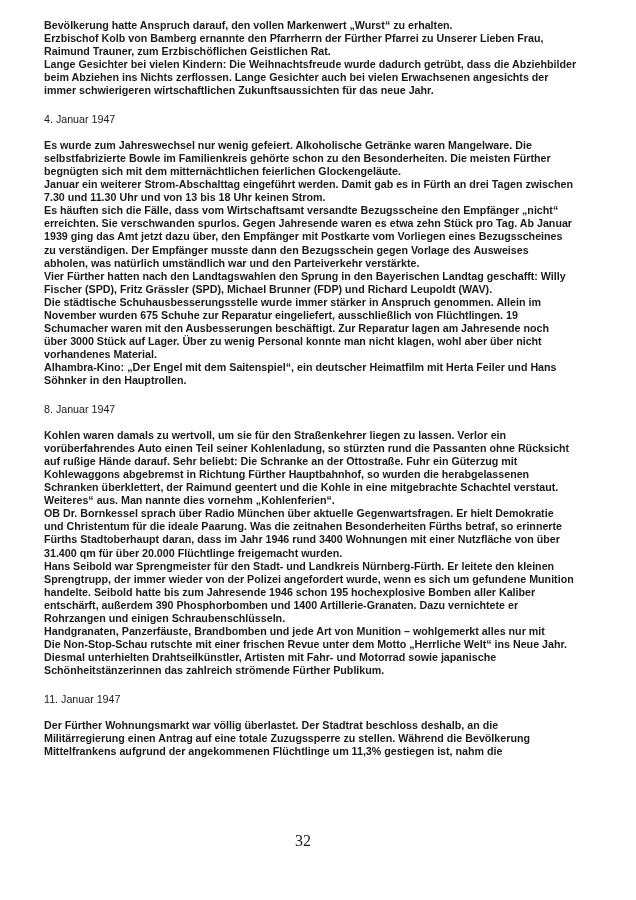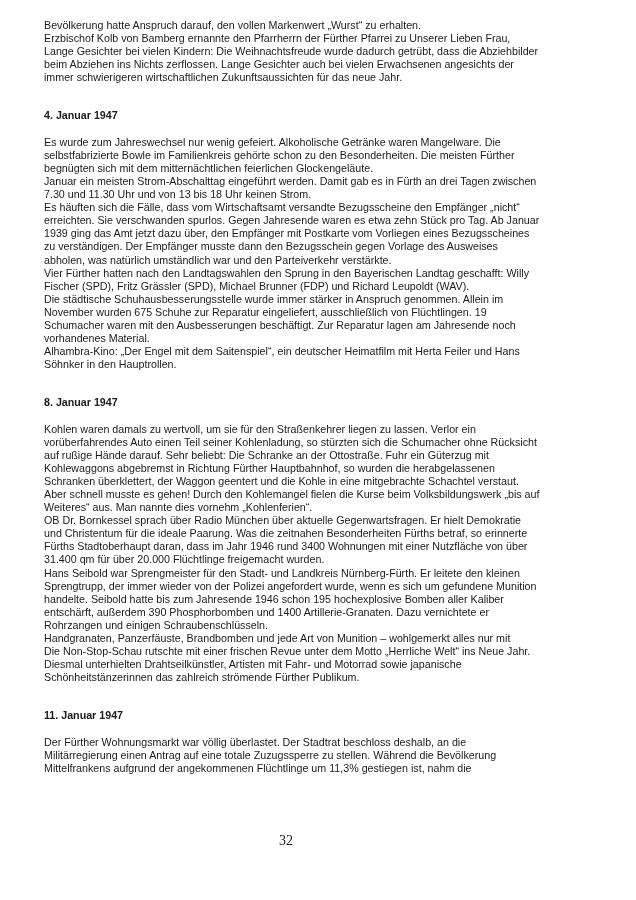--- a/index.html
+++ b/index.html
@@ -23,79 +23,81 @@
     left: 44px;
     top: 19px;
     width: 560px;
   }
   .para {
     margin: 0;
   }
   .line {
     white-space: nowrap;
     height: 13.1px;
+    font-weight: bold;
   }
   .heading {
-    font-weight: bold;
-    margin-top: 25px;
+    font-weight: normal;
+    margin-top: 15px;
     margin-bottom: 13.1px;
     white-space: nowrap;
   }
   .page-number {
     position: absolute;
     top: 835px;
-    left: 286px;
+    left: 303px;
     transform: translateX(-50%);
     font-family: "Liberation Serif", "DejaVu Serif", serif;
-    font-size: 14px;
+    font-size: 16px;
     line-height: 12px;
     color: #1a1a1a;
   }
 </style>
 </head>
 <body>
 
 <div class="page">
   <div class="text-body">
       <div class="para">
         <div class="line">Bevölkerung hatte Anspruch darauf, den vollen Markenwert „Wurst“ zu erhalten.</div>
         <div class="line">Erzbischof Kolb von Bamberg ernannte den Pfarrherrn der Fürther Pfarrei zu Unserer Lieben Frau,</div>
+        <div class="line">Raimund Trauner, zum Erzbischöflichen Geistlichen Rat.</div>
         <div class="line">Lange Gesichter bei vielen Kindern: Die Weihnachtsfreude wurde dadurch getrübt, dass die Abziehbilder</div>
         <div class="line">beim Abziehen ins Nichts zerflossen. Lange Gesichter auch bei vielen Erwachsenen angesichts der</div>
         <div class="line">immer schwierigeren wirtschaftlichen Zukunftsaussichten für das neue Jahr.</div>
       </div>
       <div class="heading">4. Januar 1947</div>
       <div class="para">
         <div class="line">Es wurde zum Jahreswechsel nur wenig gefeiert. Alkoholische Getränke waren Mangelware. Die</div>
         <div class="line">selbstfabrizierte Bowle im Familienkreis gehörte schon zu den Besonderheiten. Die meisten Fürther</div>
         <div class="line">begnügten sich mit dem mitternächtlichen feierlichen Glockengeläute.</div>
-        <div class="line">Januar ein meisten Strom-Abschalttag eingeführt werden. Damit gab es in Fürth an drei Tagen zwischen</div>
+        <div class="line">Januar ein weiterer Strom-Abschalttag eingeführt werden. Damit gab es in Fürth an drei Tagen zwischen</div>
         <div class="line">7.30 und 11.30 Uhr und von 13 bis 18 Uhr keinen Strom.</div>
         <div class="line">Es häuften sich die Fälle, dass vom Wirtschaftsamt versandte Bezugsscheine den Empfänger „nicht“</div>
         <div class="line">erreichten. Sie verschwanden spurlos. Gegen Jahresende waren es etwa zehn Stück pro Tag. Ab Januar</div>
         <div class="line">1939 ging das Amt jetzt dazu über, den Empfänger mit Postkarte vom Vorliegen eines Bezugsscheines</div>
         <div class="line">zu verständigen. Der Empfänger musste dann den Bezugsschein gegen Vorlage des Ausweises</div>
         <div class="line">abholen, was natürlich umständlich war und den Parteiverkehr verstärkte.</div>
         <div class="line">Vier Fürther hatten nach den Landtagswahlen den Sprung in den Bayerischen Landtag geschafft: Willy</div>
         <div class="line">Fischer (SPD), Fritz Grässler (SPD), Michael Brunner (FDP) und Richard Leupoldt (WAV).</div>
         <div class="line">Die städtische Schuhausbesserungsstelle wurde immer stärker in Anspruch genommen. Allein im</div>
         <div class="line">November wurden 675 Schuhe zur Reparatur eingeliefert, ausschließlich von Flüchtlingen. 19</div>
         <div class="line">Schumacher waren mit den Ausbesserungen beschäftigt. Zur Reparatur lagen am Jahresende noch</div>
+        <div class="line">über 3000 Stück auf Lager. Über zu wenig Personal konnte man nicht klagen, wohl aber über nicht</div>
         <div class="line">vorhandenes Material.</div>
         <div class="line">Alhambra-Kino: „Der Engel mit dem Saitenspiel“, ein deutscher Heimatfilm mit Herta Feiler und Hans</div>
         <div class="line">Söhnker in den Hauptrollen.</div>
       </div>
       <div class="heading">8. Januar 1947</div>
       <div class="para">
         <div class="line">Kohlen waren damals zu wertvoll, um sie für den Straßenkehrer liegen zu lassen. Verlor ein</div>
-        <div class="line">vorüberfahrendes Auto einen Teil seiner Kohlenladung, so stürzten sich die Schumacher ohne Rücksicht</div>
+        <div class="line">vorüberfahrendes Auto einen Teil seiner Kohlenladung, so stürzten rund die Passanten ohne Rücksicht</div>
         <div class="line">auf rußige Hände darauf. Sehr beliebt: Die Schranke an der Ottostraße. Fuhr ein Güterzug mit</div>
         <div class="line">Kohlewaggons abgebremst in Richtung Fürther Hauptbahnhof, so wurden die herabgelassenen</div>
-        <div class="line">Schranken überklettert, der Waggon geentert und die Kohle in eine mitgebrachte Schachtel verstaut.</div>
-        <div class="line">Aber schnell musste es gehen! Durch den Kohlemangel fielen die Kurse beim Volksbildungswerk „bis auf</div>
+        <div class="line">Schranken überklettert, der Raimund geentert und die Kohle in eine mitgebrachte Schachtel verstaut.</div>
         <div class="line">Weiteres“ aus. Man nannte dies vornehm „Kohlenferien“.</div>
         <div class="line">OB Dr. Bornkessel sprach über Radio München über aktuelle Gegenwartsfragen. Er hielt Demokratie</div>
         <div class="line">und Christentum für die ideale Paarung. Was die zeitnahen Besonderheiten Fürths betraf, so erinnerte</div>
         <div class="line">Fürths Stadtoberhaupt daran, dass im Jahr 1946 rund 3400 Wohnungen mit einer Nutzfläche von über</div>
         <div class="line">31.400 qm für über 20.000 Flüchtlinge freigemacht wurden.</div>
         <div class="line">Hans Seibold war Sprengmeister für den Stadt- und Landkreis Nürnberg-Fürth. Er leitete den kleinen</div>
         <div class="line">Sprengtrupp, der immer wieder von der Polizei angefordert wurde, wenn es sich um gefundene Munition</div>
         <div class="line">handelte. Seibold hatte bis zum Jahresende 1946 schon 195 hochexplosive Bomben aller Kaliber</div>
         <div class="line">entschärft, außerdem 390 Phosphorbomben und 1400 Artillerie-Granaten. Dazu vernichtete er</div>
         <div class="line">Rohrzangen und einigen Schraubenschlüsseln.</div>

